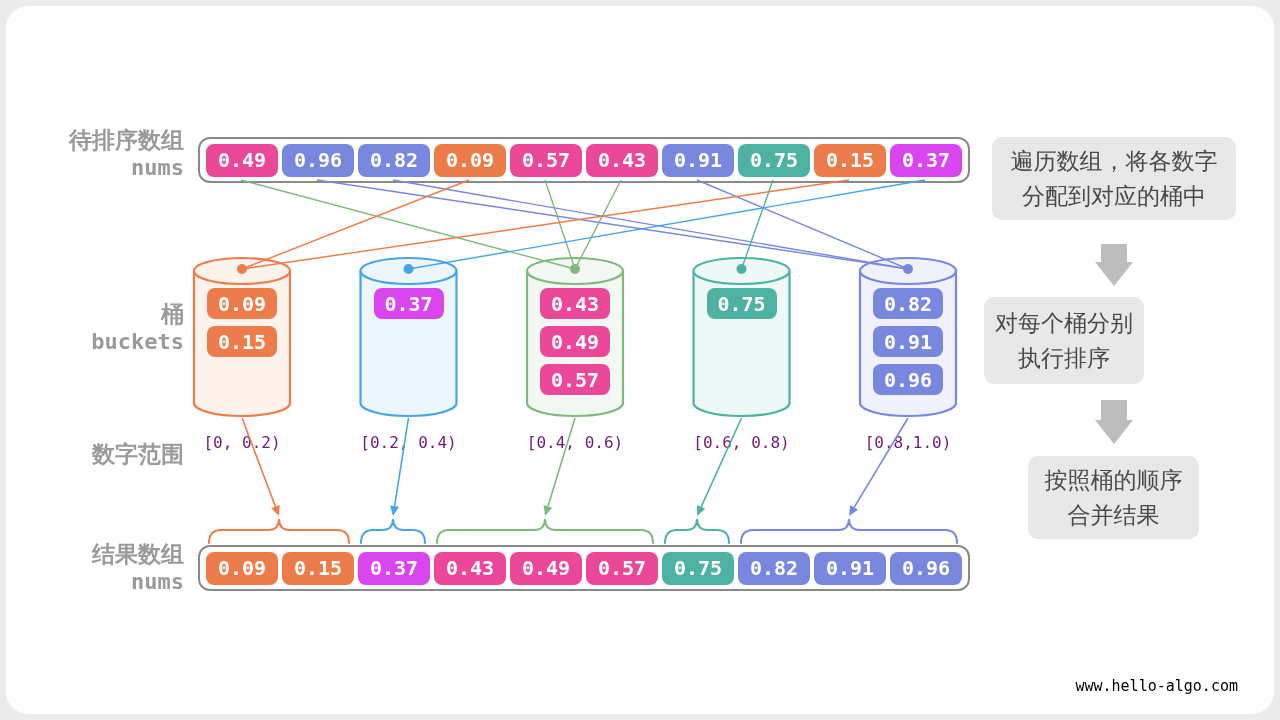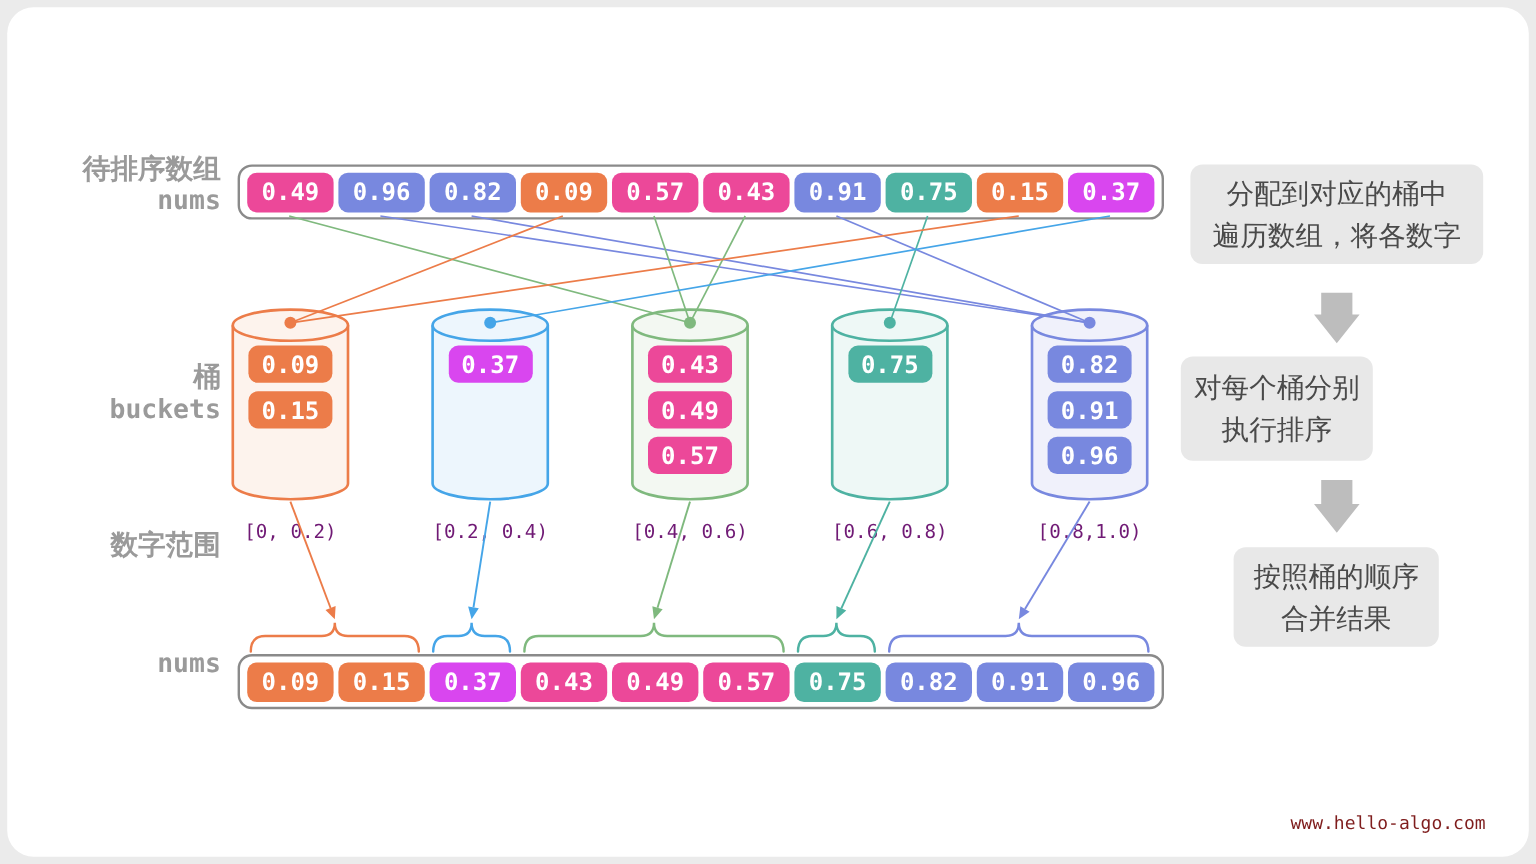--- a/index.html
+++ b/index.html
@@ -24,40 +24,41 @@
     font-weight:bold;z-index:1;}
   .side-label .zh{font-size:23px;line-height:28px;font-family:"Liberation Sans",sans-serif;}
   .side-label .en{font-size:22px;line-height:27px;font-family:"DejaVu Sans Mono",monospace;}
   .range{position:absolute;top:433px;width:170px;text-align:center;color:#701a75;
     font:16px "DejaVu Sans Mono",monospace;z-index:1;}
   .flow-box{position:absolute;background:#E8E8E8;border-radius:10px;color:#4A4A4A;
     display:flex;flex-direction:column;align-items:center;justify-content:center;z-index:1;}
   .flow-box .fl{font-size:23px;line-height:35px;white-space:nowrap;}
   #svg-layer{position:absolute;left:0;top:0;z-index:2;pointer-events:none;}
   #bucket-boxes{position:absolute;left:0;top:0;width:1280px;height:720px;z-index:3;pointer-events:none;}
-  #watermark{position:absolute;right:42px;top:677px;color:#7f1d1d;
+  #watermark{position:absolute;right:42px;top:677px;color:#000000;
     font:15px "DejaVu Sans Mono",monospace;z-index:1;}
 </style>
 </head>
 <body>
 
 <div id="card"></div>
 
 <div class="side-label" style="top:126px">
   <div class="zh">待排序数组</div>
   <div class="en">nums</div>
 </div>
 <div class="side-label" style="top:300px">
   <div class="zh">桶</div>
   <div class="en">buckets</div>
 </div>
 <div class="side-label" style="top:440px">
   <div class="zh">数字范围</div>
 </div>
 <div class="side-label" style="top:540px">
+  <div class="zh">结果数组</div>
   <div class="en">nums</div>
 </div>
 
 <div class="frame" id="top-frame" style="top:137px">
     <div class="cell bg-green">0.49</div>
     <div class="cell bg-indigo">0.96</div>
     <div class="cell bg-indigo">0.82</div>
     <div class="cell bg-orange">0.09</div>
     <div class="cell bg-green">0.57</div>
     <div class="cell bg-green">0.43</div>
@@ -80,22 +81,22 @@
     <div class="cell bg-green">0.43</div>
     <div class="cell bg-green">0.49</div>
     <div class="cell bg-green">0.57</div>
     <div class="cell bg-teal">0.75</div>
     <div class="cell bg-indigo">0.82</div>
     <div class="cell bg-indigo">0.91</div>
     <div class="cell bg-indigo">0.96</div>
   </div>
 
 <div class="flow-box" style="left:992px;top:137px;width:244px;height:83px">
+  <div class="fl">遍历数组，将各数字</div>
   <div class="fl">分配到对应的桶中</div>
-  <div class="fl">遍历数组，将各数字</div>
 </div>
 <div class="flow-box" style="left:984px;top:297px;width:160px;height:87px">
   <div class="fl">对每个桶分别</div>
   <div class="fl">执行排序</div>
 </div>
 <div class="flow-box" style="left:1028px;top:456px;width:171px;height:83px">
   <div class="fl">按照桶的顺序</div>
   <div class="fl">合并结果</div>
 </div>
 

